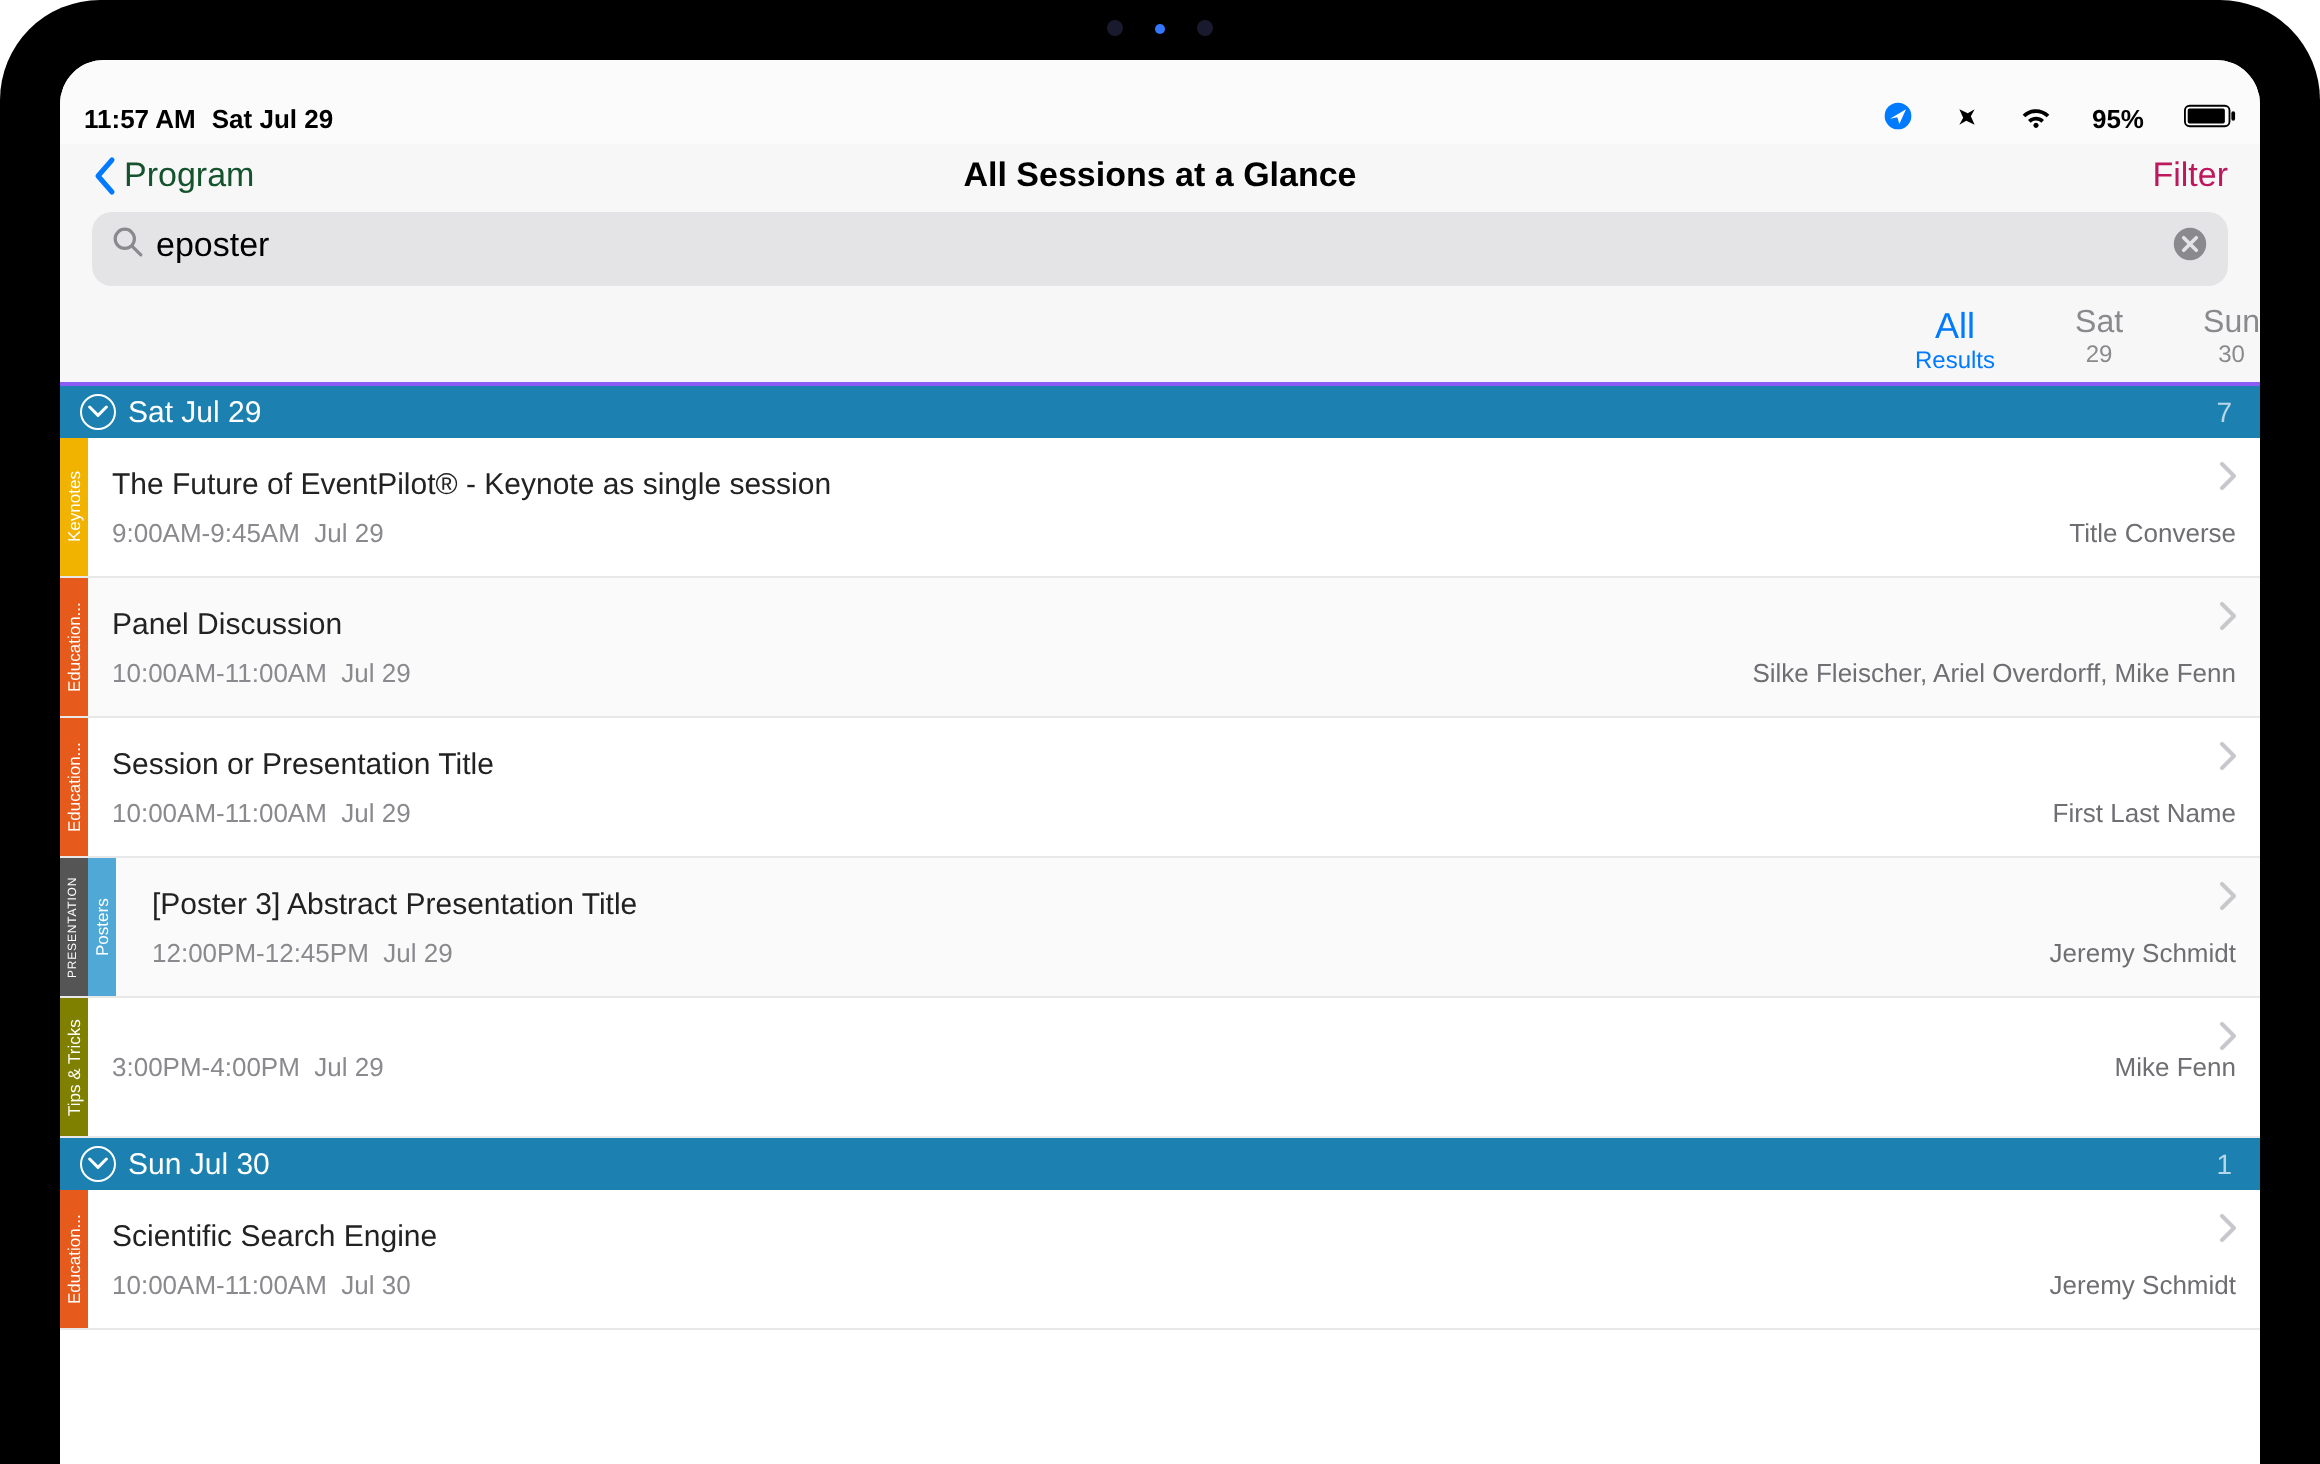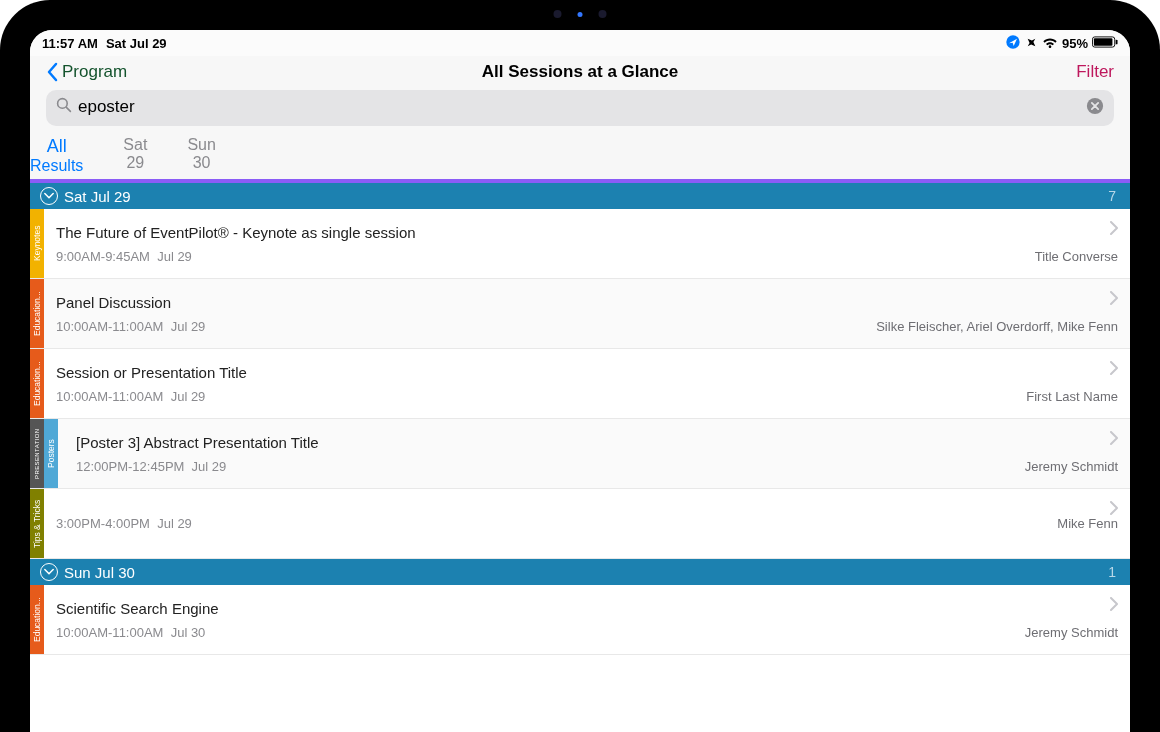--- a/index.html
+++ b/index.html
@@ -5,44 +5,44 @@
     * { margin: 0; padding: 0; box-sizing: border-box; font-family: -apple-system, BlinkMacSystemFont, "Helvetica Neue", Arial, sans-serif; -webkit-font-smoothing: antialiased; }
     body { background: #fff; width: 1160px; height: 732px; position: relative; overflow: hidden; }
 
     .device-frame { position: absolute; inset: 0; background: #000; border-radius: 50px 50px 0 0; padding: 30px; padding-bottom: 0; }
     .cam { position: absolute; top: 10px; left: 50%; transform: translateX(-50%); display: flex; gap: 16px; }
     .cam-dot { width: 8px; height: 8px; background: #1a1a2e; border-radius: 50%; }
     .cam-dot.c { width: 5px; height: 5px; background: #3377ff; margin-top: 1.5px; }
 
     .screen { background: #fff; border-radius: 22px 22px 0 0; overflow: hidden; height: 100%; }
 
-    .status-bar { display: flex; align-items: center; justify-content: space-between; padding: 4px 12px 3px; font-size: 13px; font-weight: 600; background: #fbfbfb; }
+    .status-bar { display: flex; align-items: center; justify-content: space-between; padding: 20px 12px 3px; font-size: 13px; font-weight: 600; background: #fbfbfb; }
     .status-left { display: flex; align-items: center; gap: 8px; }
-    .status-right { display: flex; align-items: center; gap: 4px; }
+    .status-right { display: flex; align-items: center; gap: 20px; }
     .loc-icon { width: 16px; height: 16px; }
     .plane-icon { width: 13px; height: 13px; }
     .wifi-icon { width: 16px; height: 12px; }
     .battery-icon { width: 26px; height: 12px; }
 
     .nav-bar { display: flex; align-items: center; justify-content: space-between; padding: 6px 16px 8px; border-bottom: 0; background: #f7f7f7; }
     .nav-back { display: flex; align-items: center; gap: 0px; color: #14532d; font-size: 17px; cursor: pointer; }
     .nav-back svg { width: 12px; height: 20px; margin-right: 4px; }
     .nav-title { font-size: 17px; font-weight: 700; color: #000; position: absolute; left: 50%; transform: translateX(-50%); }
     .nav-filter { color: #be185d; font-size: 17px; cursor: pointer; }
 
     .search-wrap { padding: 0 16px 6px; background: #f7f7f7; }
     .search-box { display: flex; align-items: flex-start; background: #e4e4e6; border-radius: 10px; padding: 7px 10px; gap: 6px; }
     .search-icon { width: 16px; height: 16px; }
     .search-input { border: none; background: transparent; font-size: 17px; flex: 1; outline: none; color: #000; }
     .search-clear { width: 18px; height: 18px; cursor: pointer; }
 
-    .tabs { display: flex; justify-content: flex-start; gap: 40px; padding: 4px 0 4px; border-bottom: 4px solid #8b5cf6; background: #f7f7f7; }
+    .tabs { display: flex; justify-content: flex-end; gap: 40px; padding: 4px 0 4px; border-bottom: 2px solid #8b5cf6; background: #f7f7f7; }
     .tab { text-align: center; cursor: pointer; line-height: 1.15; }
     .tab-top { font-size: 16px; color: #8a8a8e; }
-    .tab-bot { font-size: 16px; color: #8a8a8e; }
+    .tab-bot { font-size: 12px; color: #8a8a8e; }
     .tab.active .tab-top { color: #007aff; font-size: 18px; }
     .tab.active .tab-bot { color: #007aff; }
 
     .day-header { display: flex; align-items: center; background: #1c81b0; color: #fff; padding: 4px 10px; font-size: 15px; }
     .day-chevron { width: 18px; height: 18px; margin-right: 6px; border: 1.5px solid #fff; border-radius: 50%; display: flex; align-items: center; justify-content: center; }
     .day-chevron svg { width: 10px; height: 8px; }
     .day-count { margin-left: auto; color: #b7d7e8; font-size: 14px; padding-right: 4px; }
 
     .session-row { display: flex; border-bottom: 1px solid #e8e8e8; min-height: 70px; cursor: pointer; position: relative; }
     .session-row.alt { background: #fafafa; }

